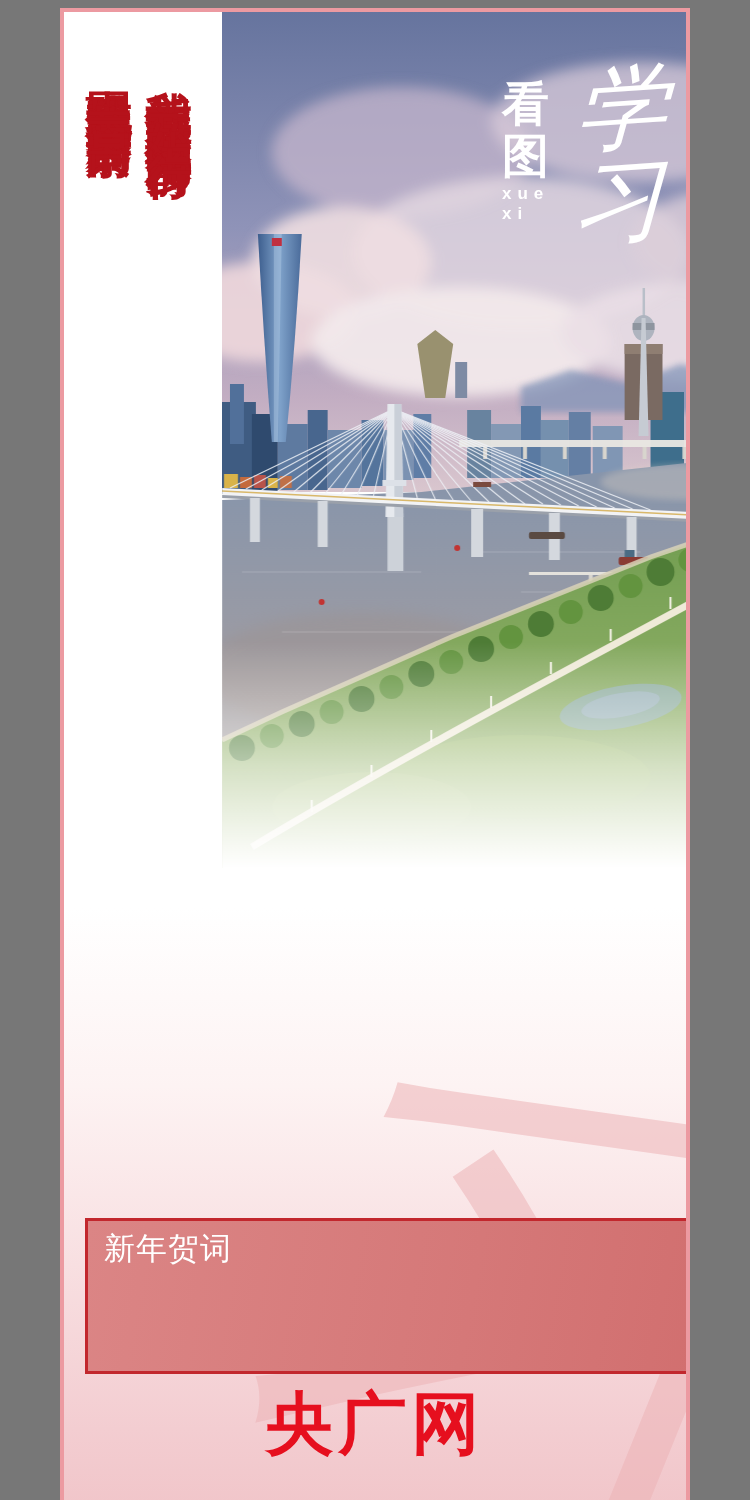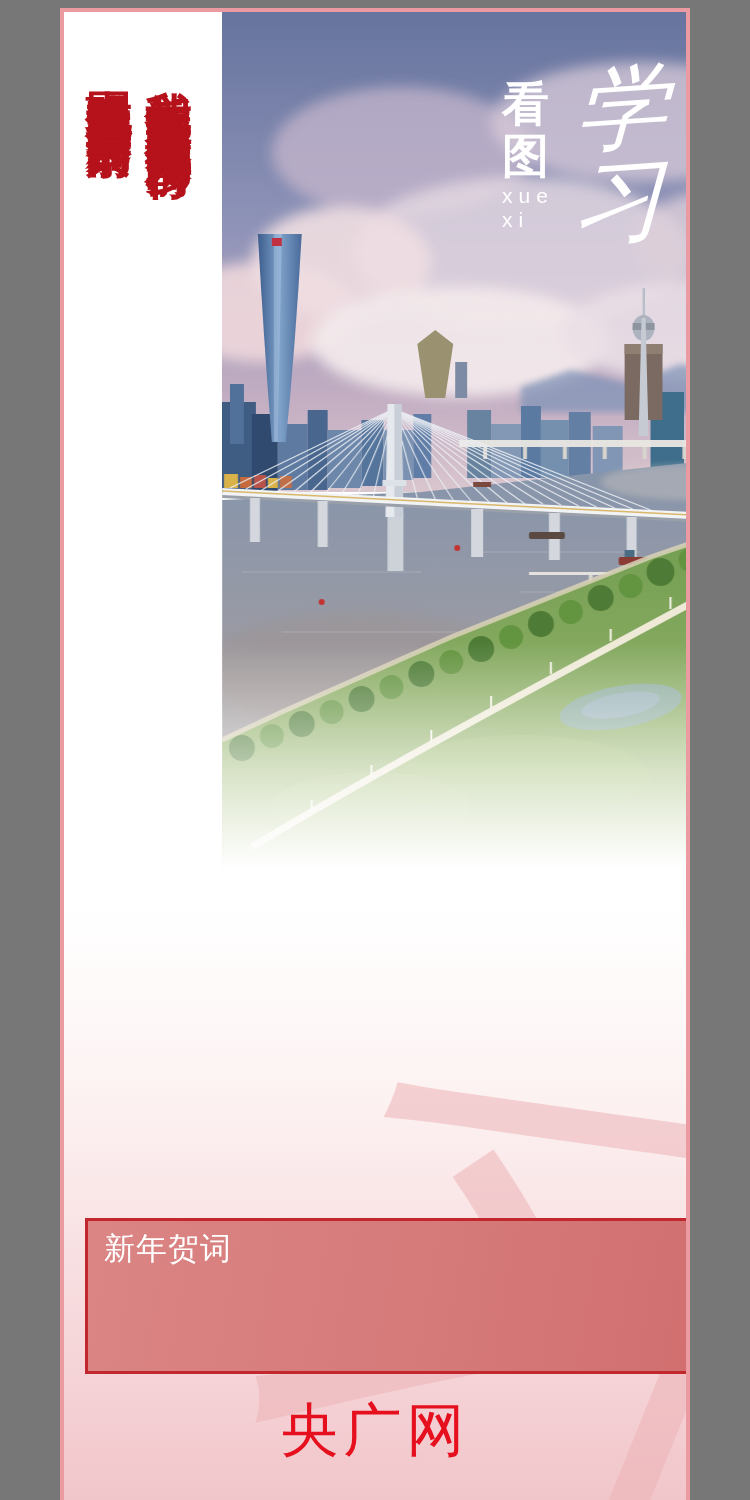--- a/index.html
+++ b/index.html
@@ -21,21 +21,21 @@
   }
   .headline .col1{font-size:47px;line-height:62px;letter-spacing:4px;}
   .headline .col2{font-size:46px;line-height:58px;letter-spacing:2px;}
   
   .photo{position:absolute;left:158px;top:0;width:584px;height:856px;z-index:1;}
   .photo svg{display:block;width:100%;height:100%;}
   
   .brand{position:absolute;left:438px;top:50px;z-index:4;display:flex;align-items:flex-start;color:#fff;}
   .brand-block{display:flex;flex-direction:column;align-items:center;margin-top:16px;}
   .brand-title{font-family:"Liberation Sans","DejaVu Sans",sans-serif;font-weight:bold;font-size:47px;letter-spacing:6px;line-height:52px;}
-  .brand-pinyin{font-family:"Liberation Sans","DejaVu Sans",sans-serif;font-weight:normal;font-size:21px;letter-spacing:6px;margin-top:2px;}
+  .brand-pinyin{font-family:"Liberation Sans","DejaVu Sans",sans-serif;font-weight:bold;font-size:17px;letter-spacing:6px;margin-top:2px;}
   .brand-calligraphy{font-family:"DejaVu Serif","Liberation Serif",serif;font-style:italic;font-size:92px;line-height:92px;margin-left:8px;transform:rotate(-4deg) skewX(-6deg);}
   
   .body-paragraph{
     position:absolute;left:186px;top:882px;width:548px;z-index:3;
     font-size:34px;line-height:51px;color:#161616;
     text-align:justify;letter-spacing:0.5px;
   }
   
   .watermark{
     position:absolute;right:-70px;top:1020px;z-index:0;
@@ -50,21 +50,21 @@
     background:linear-gradient(100deg,#DB8585 0%,#D57878 55%,#D06C6C 100%);
     color:#FFFFFF;
   }
   .quote-line1{margin:27px 0 0 16px;font-size:31px;line-height:50px;letter-spacing:0.5px;}
   .quote-line2{margin:8px 0 0 16px;font-size:31px;line-height:40px;letter-spacing:1px;font-family:Liberation Serif, serif;}
   
   .footer{position:absolute;left:0;bottom:34px;width:100%;text-align:center;z-index:3;}
   .cnr-logo{
     display:inline-block;
     font-family:"Liberation Sans","DejaVu Sans",sans-serif;
-    font-weight:400;font-size:58px;letter-spacing:5px;color:#E60F1E;
+    font-weight:700;font-size:68px;letter-spacing:5px;color:#E60F1E;
   }
 </style>
 </head>
 <body>
 
 <div class="poster">
 
   <div class="watermark">习</div>
 
   <div class="photo">

